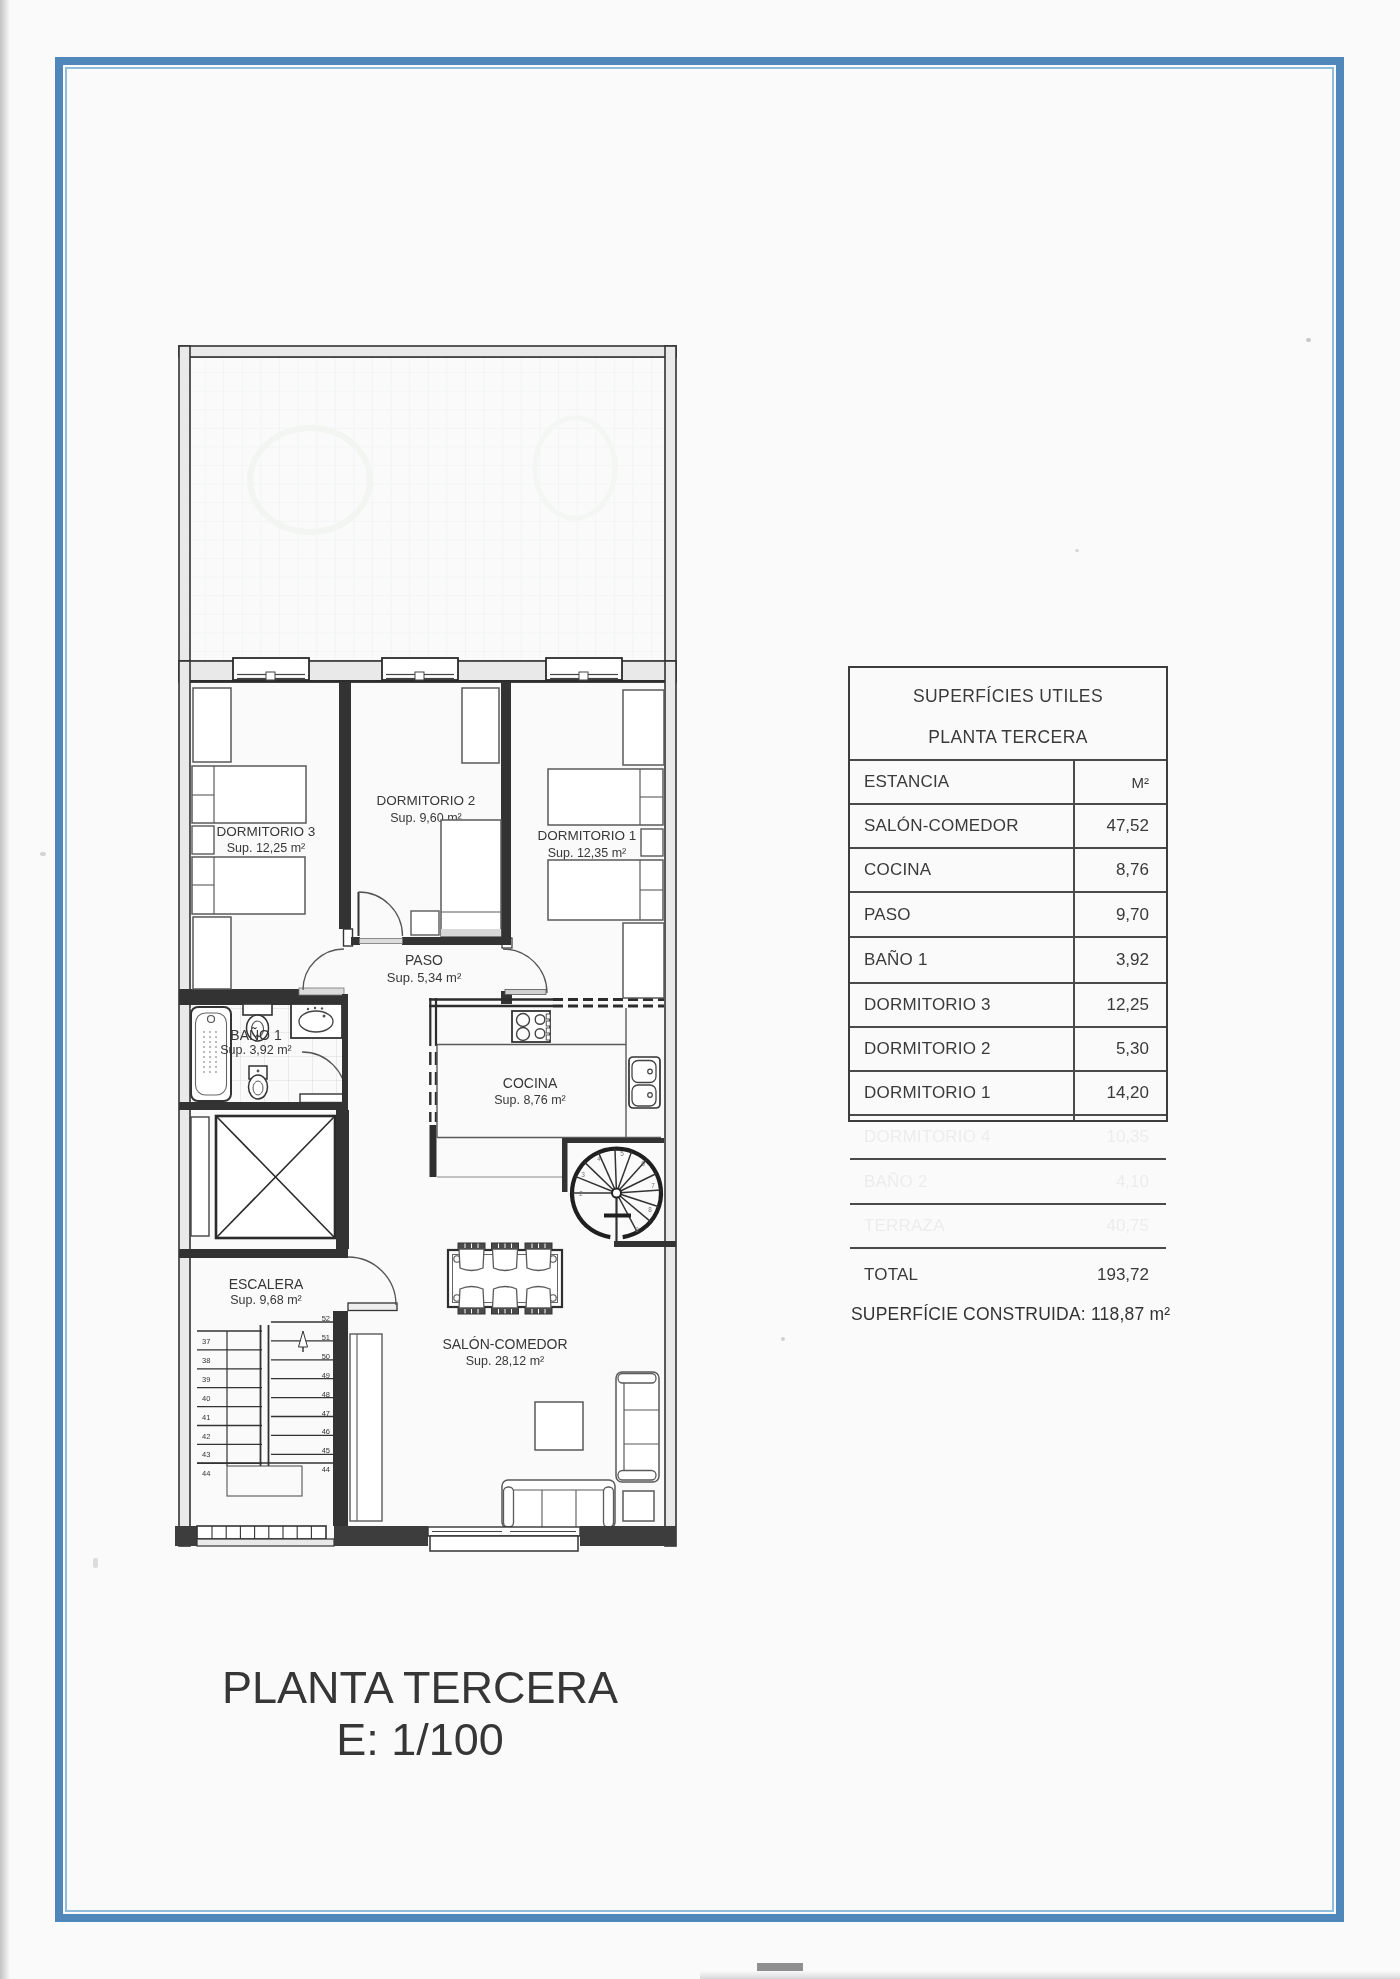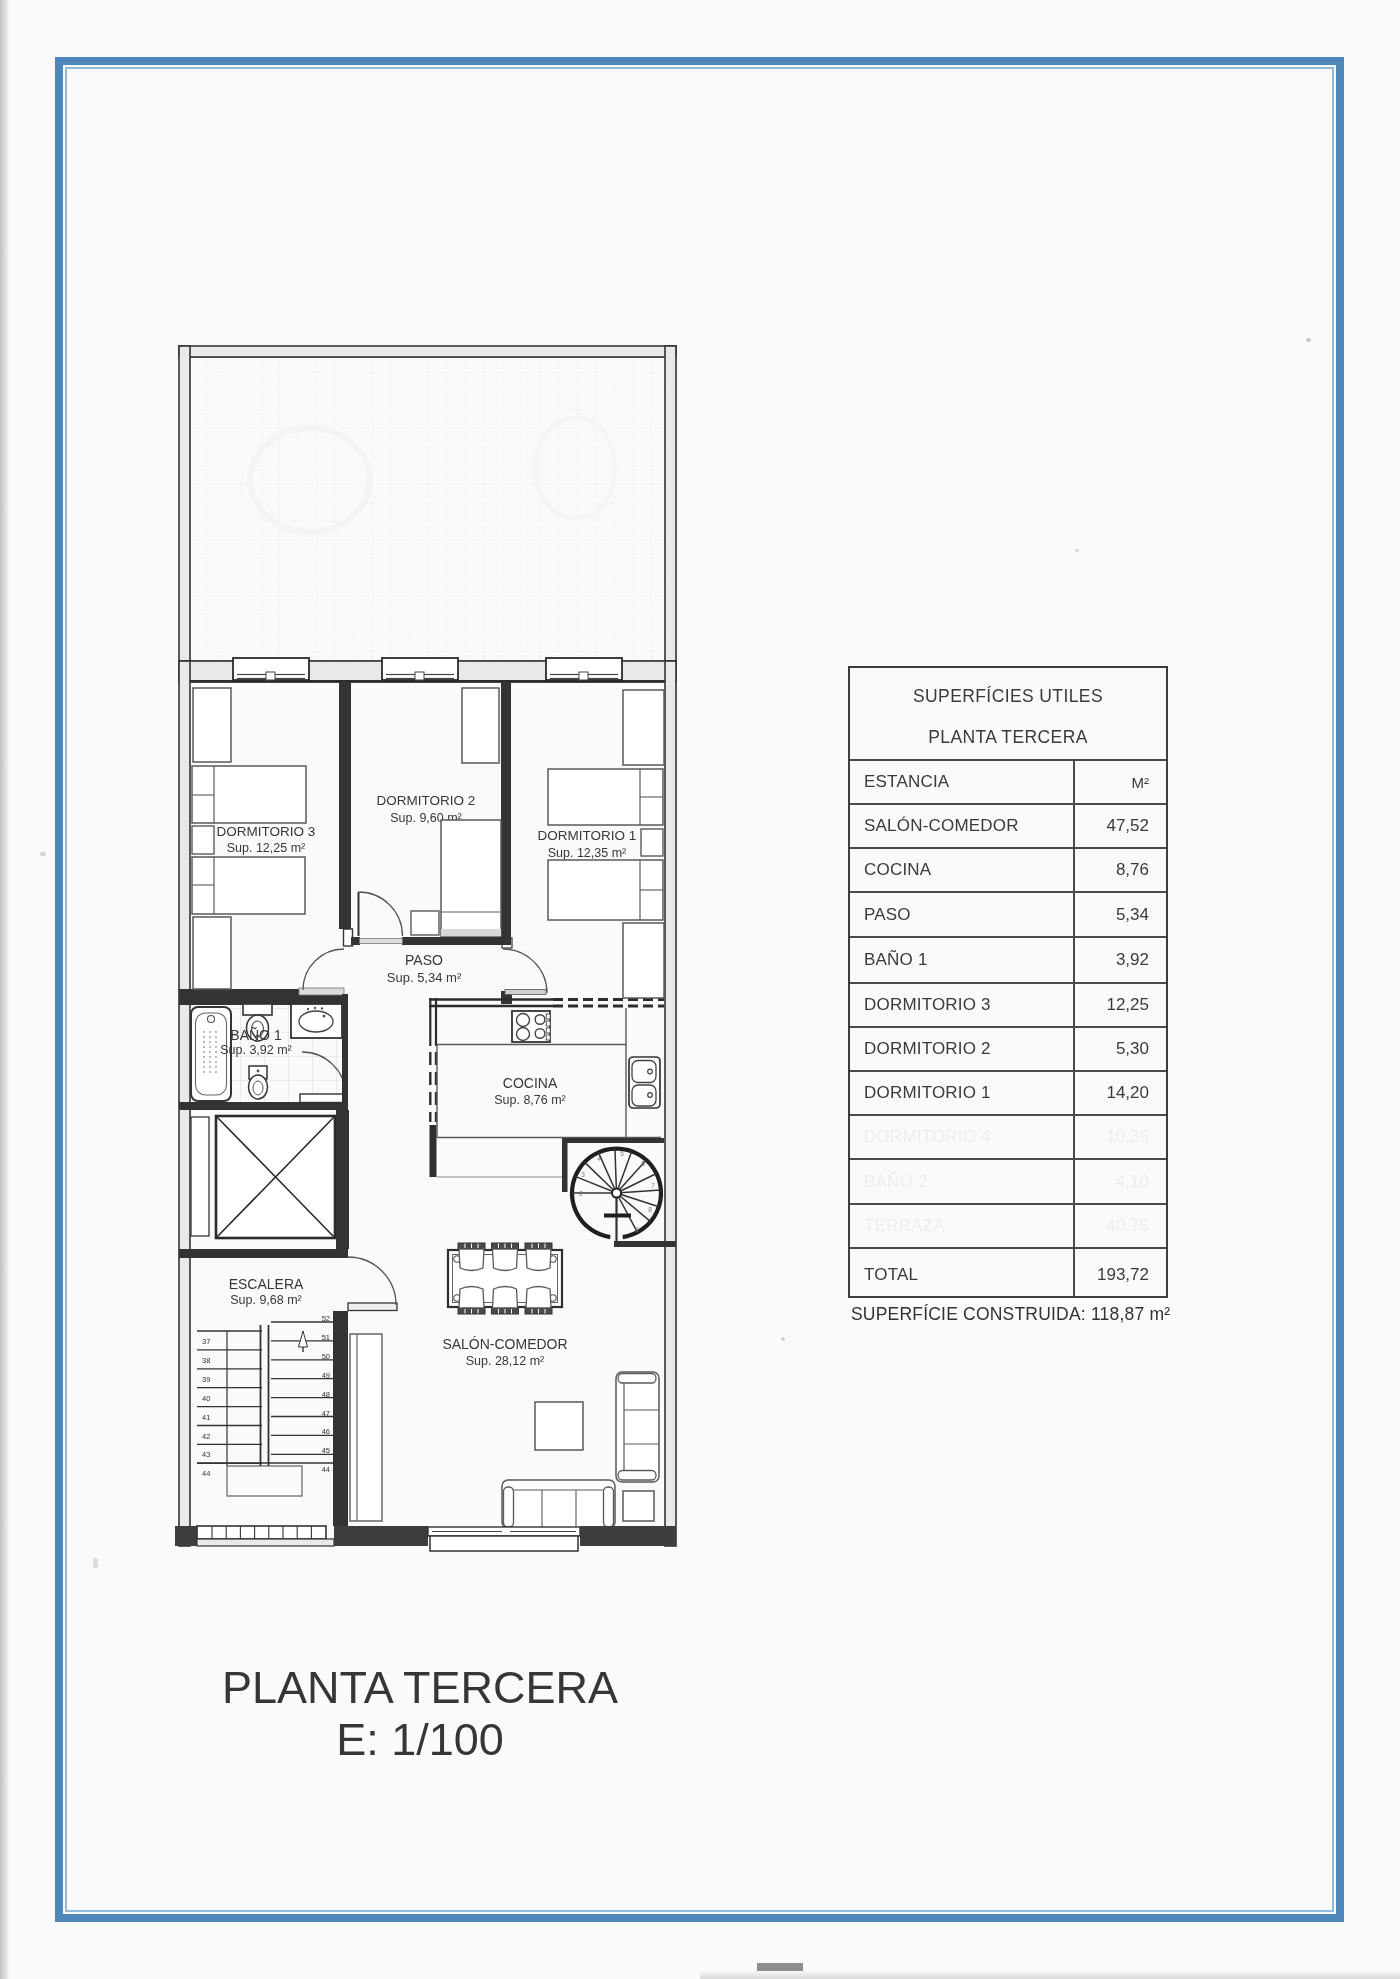--- a/index.html
+++ b/index.html
@@ -4,21 +4,21 @@
 <style>
   html,body{margin:0;padding:0;}
   body{width:1400px;height:1979px;position:relative;background:#fafafa;
        font-family:"Liberation Sans", sans-serif;overflow:hidden;}
   .abs{position:absolute;}
   #frameOuter{left:55px;top:57px;width:1289px;height:1865px;
       border:8px solid #4f87ba;box-sizing:border-box;}
   #frameInner{left:65px;top:67px;width:1269px;height:1845px;
       border:2px solid #8fbcdc;box-sizing:border-box;}
   
-  #supTable{left:848px;top:666px;width:320px;height:632px;
+  #supTable{left:848px;top:666px;width:320px;height:456px;
       border:2px solid #3d3d3d;box-sizing:border-box;color:#3a3a3a;padding-left:8px;}
   .trow{position:absolute;left:0;width:100%;border-top:2px solid #4a4a4a;box-sizing:border-box;}
   .tname{position:absolute;left:14px;top:50%;transform:translateY(-50%);
       font-size:17px;letter-spacing:.2px;white-space:nowrap;}
   .tval{position:absolute;right:17px;top:50%;transform:translateY(-50%);font-size:17px;}
   .colline{position:absolute;left:223px;top:91px;bottom:0;width:2px;background:#4a4a4a;}
   .ghost{color:rgba(150,150,150,.13);}
   #thead1{left:0;top:18px;width:100%;text-align:center;font-size:17.5px;
       letter-spacing:.4px;color:#3a3a3a;}
   #thead2{left:0;top:59px;width:100%;text-align:center;font-size:17.5px;
@@ -64,21 +64,21 @@
       <span class="tval">47,52</span>
     </div>
 
   <div class="trow" style="top:179px;height:44px;">
       <span class="tname">COCINA</span>
       <span class="tval">8,76</span>
     </div>
 
   <div class="trow" style="top:223px;height:45px;">
       <span class="tname">PASO</span>
-      <span class="tval">5,34</span>
+      <span class="tval">9,70</span>
     </div>
 
   <div class="trow" style="top:268px;height:46px;">
       <span class="tname">BAÑO 1</span>
       <span class="tval">3,92</span>
     </div>
 
   <div class="trow" style="top:314px;height:44px;">
       <span class="tname">DORMITORIO 3</span>
       <span class="tval">12,25</span>

